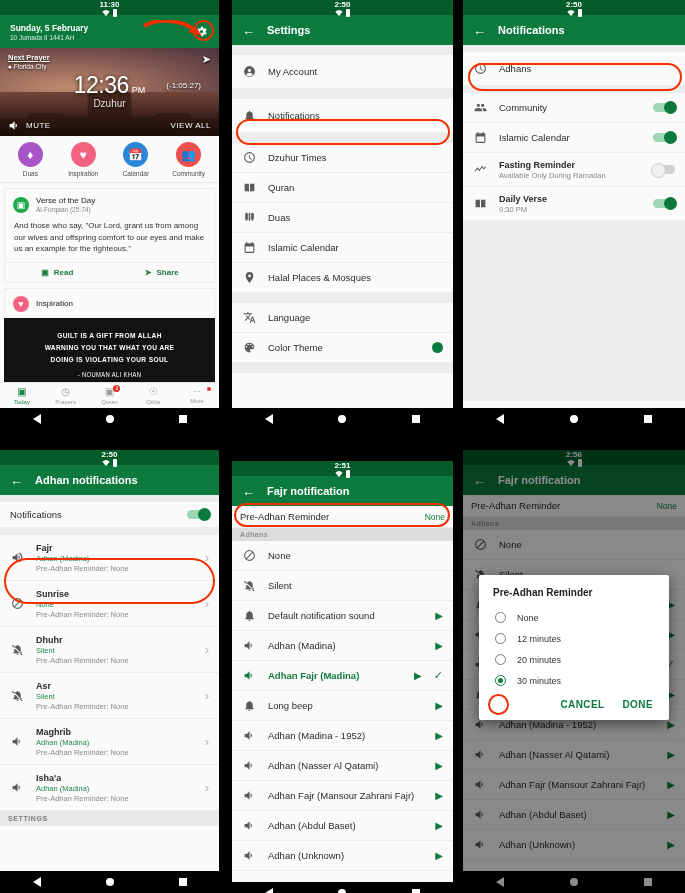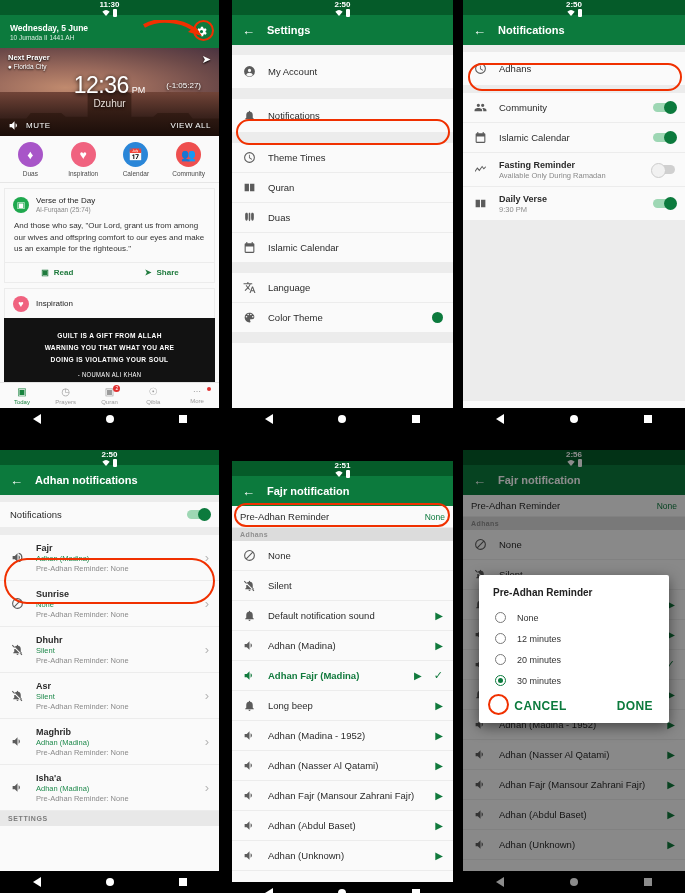--- a/index.html
+++ b/index.html
@@ -130,21 +130,21 @@
     background: linear-gradient(180deg,#4a2a20 0%,#2e1912 60%,#1a0d09 100%);
     clip-path: polygon(0% 100%, 0% 62%, 12% 62%, 14% 50%, 28% 50%, 30% 58%, 40% 58%,
                        40% 8%, 44% 2%, 50% 0%, 56% 2%, 60% 8%, 60% 58%, 70% 58%, 72% 50%,
                        86% 50%, 88% 62%, 100% 62%, 100% 100%);
   }
   .hero-top {
     position: absolute; top: 5px; left: 8px; right: 8px;
     display: flex; justify-content: space-between; align-items: flex-start;
     color: #fff;
   }
-  .hero-top .np { font-size: 7.5px; font-weight: bold; text-shadow: 0 1px 2px #000; }
+  .hero-top .np { font-size: 7.5px; font-weight: bold; text-shadow: 0 1px 2px #000; text-decoration: underline; }
   .hero-top .loc { font-size: 6.5px; margin-top: 1px; text-shadow: 0 1px 2px #000; }
   .share-ic { font-size: 11px; color: #fff; text-shadow: 0 1px 2px #000; }
   .hero-center {
     position: absolute; top: 24px; left: 0; right: 0; text-align: center; color: #fff;
   }
   .hero-center .tm { font-size: 23px; font-weight: 300; text-shadow: 0 1px 4px #000; letter-spacing: -0.5px; }
   .hero-center .ampm { font-size: 9px; margin-left: 3px; }
   .hero-center .cd {
     position: absolute; right: 18px; top: 9px; font-size: 8px; text-shadow: 0 1px 3px #000;
   }
@@ -231,21 +231,21 @@
   .radio {
     width: 11px; height: 11px; border-radius: 50%;
     border: 1.3px solid #7a7a7a; flex: 0 0 11px;
   }
   .radio.sel { border-color: #0c7a3d; position: relative; }
   .radio.sel::after {
     content: ""; position: absolute; inset: 2px; border-radius: 50%; background: #0c7a3d;
   }
   .dopt .dl { font-size: 9px; color: #333; }
   .dacts { display: flex; justify-content: flex-end; gap: 18px; padding: 8px 16px 4px; }
-  .dacts span { font-size: 12px; font-weight: bold; color: #0c7a3d; letter-spacing: .4px; margin-left: 32px; }
+  .dacts span { font-size: 10px; font-weight: bold; color: #0c7a3d; letter-spacing: .4px; }
 
   svg.ic { width: 13px; height: 13px; fill: currentColor; display: block; }
 </style>
 </head>
 <body>
 
 <div class="grid">
 
   <div class="phone" id="p1">
     <div class="statusbar">
@@ -253,21 +253,21 @@
       <span class="sb-right">
         <svg class="wifi" viewBox="0 0 24 24">
             <path fill="#fff" d="M12 21l11-13a17 17 0 00-22 0z"></path>
           </svg>
         <span class="batt"></span>
       </span>
     </div>
 
     <div class="hdr-date">
       <div>
-        <div class="d1">Wednesday, 5 June</div>
+        <div class="d1">Sunday, 5 February</div>
         <div class="d2">10 Jumada II 1441 AH</div>
       </div>
       <div class="gear">
         <svg class="ic" viewBox="0 0 24 24">
             <path d="M19.4 13a7.6 7.6 0 000-2l2.1-1.6-2-3.5-2.5 1a7.6 7.6 0 00-1.7-1l-.4-2.7h-4l-.4 2.7a7.6 7.6 0 00-1.7 1l-2.5-1-2 3.5L6.6 11a7.6 7.6 0 000 2l-2.1 1.6 2 3.5 2.5-1a7.6 7.6 0 001.7 1l.4 2.7h4l.4-2.7a7.6 7.6 0 001.7-1l2.5 1 2-3.5zM12 15a3 3 0 110-6 3 3 0 010 6z"></path>
           </svg>
       </div>
     </div>
 
     <div class="hero">
@@ -420,21 +420,21 @@
       </span>
       <span class="lbl">Notifications</span>
     </div>
     <div class="gap"></div>
     <div class="row">
       <span class="ico">
         <svg class="ic" viewBox="0 0 24 24">
             <path d="M12 2a10 10 0 100 20 10 10 0 000-20zm0 18a8 8 0 110-16 8 8 0 010 16zm.5-13H11v6l5 3 .8-1.2-4.3-2.6z"></path>
           </svg>
       </span>
-      <span class="lbl">Theme Times</span>
+      <span class="lbl">Dzuhur Times</span>
     </div>
     <div class="row">
       <span class="ico">
         <svg class="ic" viewBox="0 0 24 24">
             <path d="M3 5h8v14H3zm10 0h8v14h-8z"></path>
           </svg>
       </span>
       <span class="lbl">Quran</span>
     </div>
     <div class="row">
@@ -445,20 +445,28 @@
       </span>
       <span class="lbl">Duas</span>
     </div>
     <div class="row">
       <span class="ico">
         <svg class="ic" viewBox="0 0 24 24">
             <path d="M19 4h-1V2h-2v2H8V2H6v2H5a2 2 0 00-2 2v14a2 2 0 002 2h14a2 2 0 002-2V6a2 2 0 00-2-2zm0 16H5V10h14z"></path>
           </svg>
       </span>
       <span class="lbl">Islamic Calendar</span>
+    </div>
+    <div class="row">
+      <span class="ico">
+        <svg class="ic" viewBox="0 0 24 24">
+            <path d="M12 2a7 7 0 00-7 7c0 5 7 13 7 13s7-8 7-13a7 7 0 00-7-7zm0 9.5A2.5 2.5 0 1112 6.5a2.5 2.5 0 010 5z"></path>
+          </svg>
+      </span>
+      <span class="lbl">Halal Places &amp; Mosques</span>
     </div>
     <div class="gap"></div>
     <div class="row">
       <span class="ico">
         <svg class="ic" viewBox="0 0 24 24">
             <path d="M12.9 15l-2.6-2.5.03-.03A17.5 17.5 0 0014.1 6H17V4h-7V2H8v2H1v2h11.2A15.6 15.6 0 019 10.9 15.6 15.6 0 016.9 8H5a17.6 17.6 0 002.7 4.4L3 17l1.4 1.4L9 13.8l2.9 2.9zM18.5 10h-2L12 22h2l1.1-3h4.7l1.2 3h2zm-2.6 7l1.6-4.3 1.6 4.3z"></path>
           </svg>
       </span>
       <span class="lbl">Language</span>
     </div>

